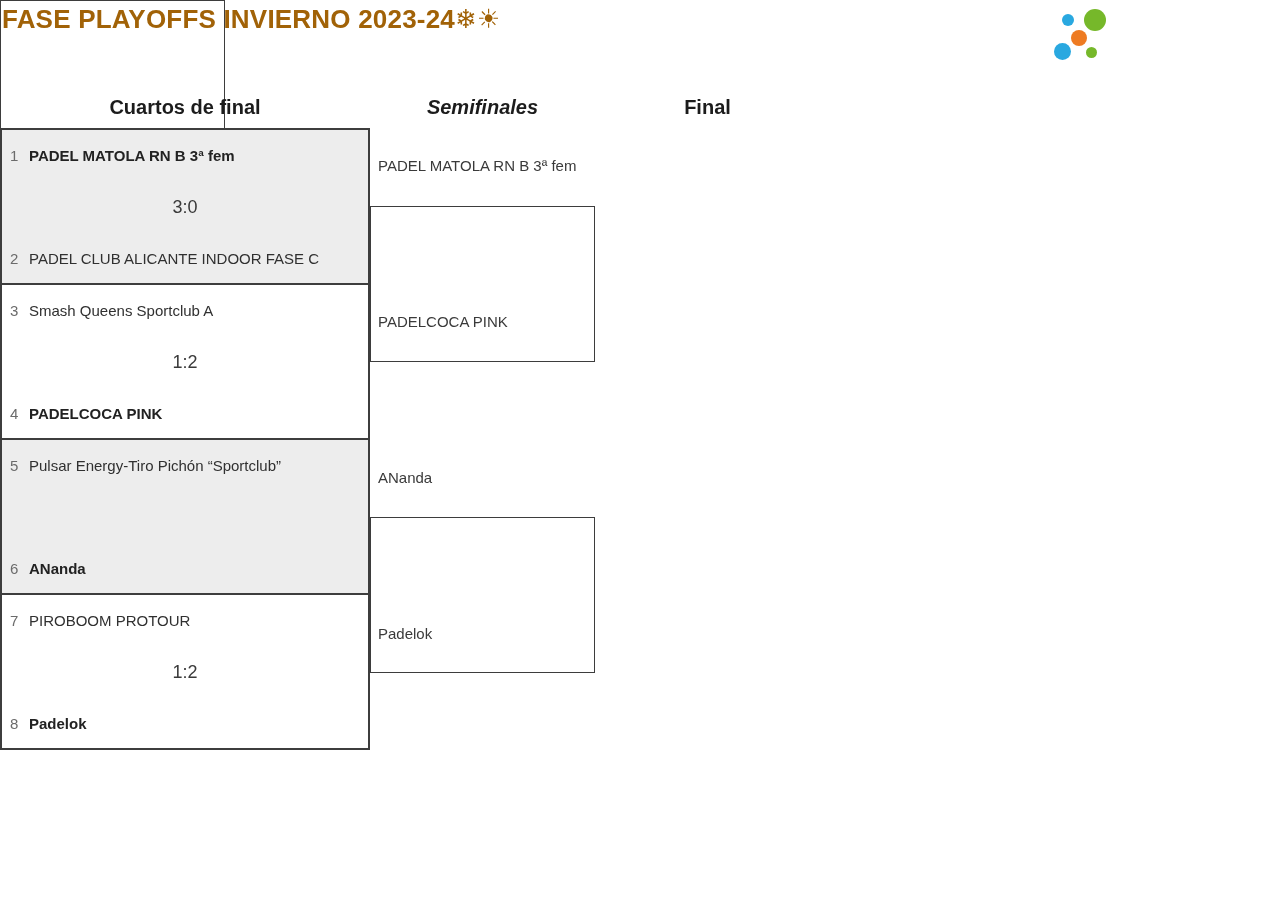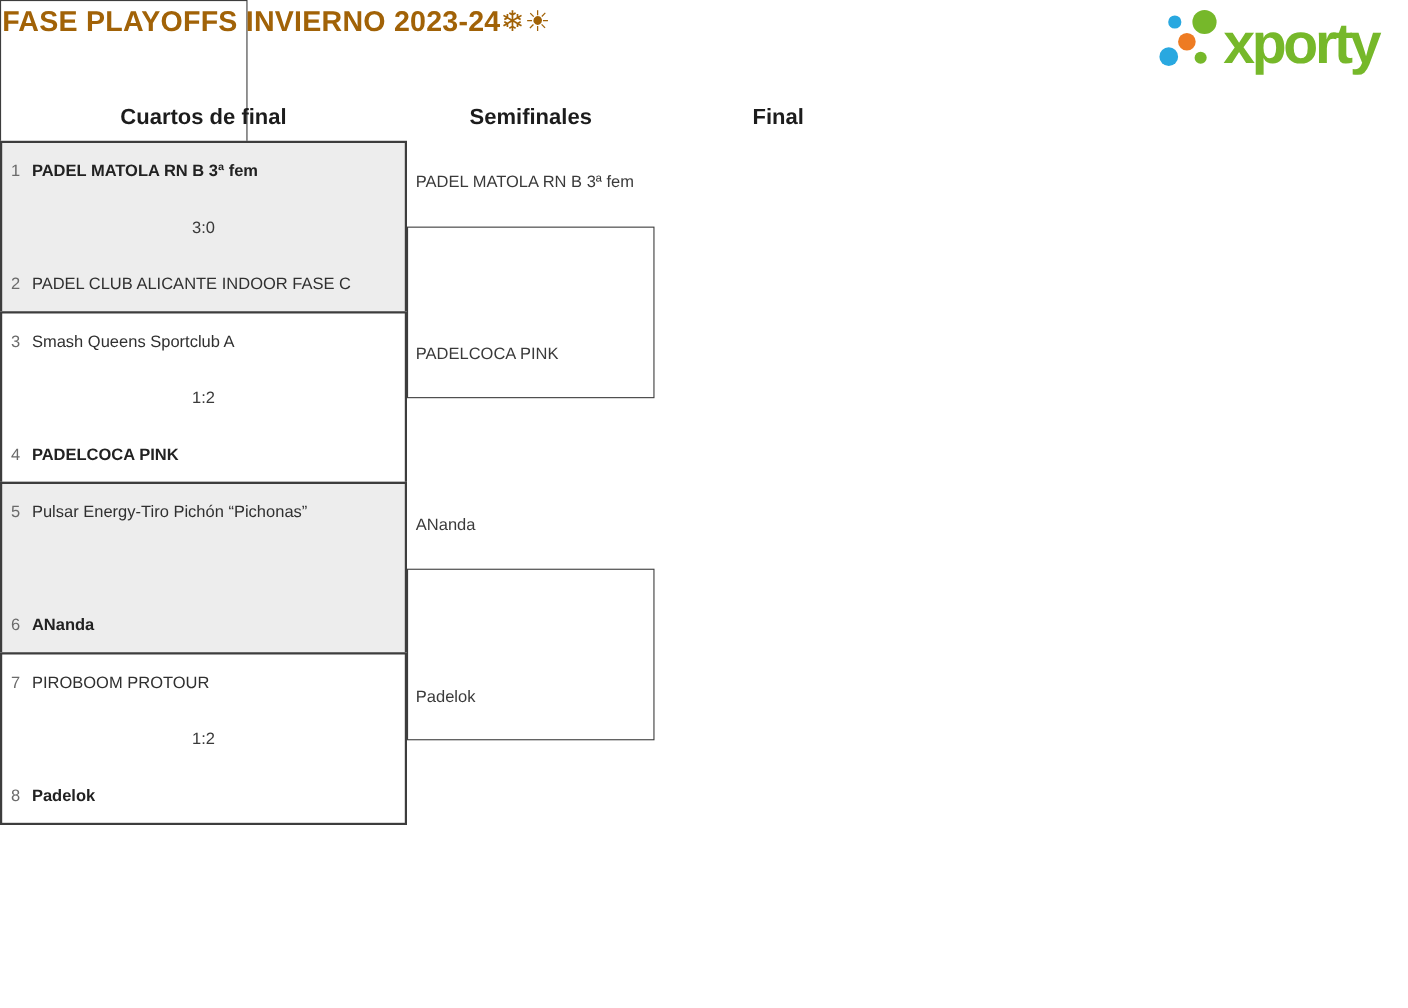--- a/index.html
+++ b/index.html
@@ -47,21 +47,21 @@
   
   .col-headers { position: absolute; left: 0; top: 97px; width: 820px; display: flex; }
   .col-header {
     font-size: 20px;
     font-weight: 700;
     color: #1c1c1c;
     text-align: center;
     line-height: 21px;
   }
   .col-header.c1 { width: 370px; }
-  .col-header.c2 { width: 225px; }
+  .col-header.c2 { width: 225px; font-style: italic; }
   .col-header.c3 { width: 225px; }
 
   
   .match {
     position: absolute;
     border: 2px solid #3d3d3d;
     background: #ffffff;
   }
   .qf { left: 0; width: 370px; height: 157px; }
   .qf.alt { background: #ededed; }
@@ -97,21 +97,21 @@
   }
   .tname { font-weight: 400; cursor: pointer; white-space: nowrap; }
   .tname.winner { font-weight: 700; color: #222222; }
   .score {
     position: absolute;
     top: 50%;
     left: 0;
     width: 100%;
     transform: translateY(-50%);
     text-align: center;
-    font-size: 15px;
+    font-size: 18px;
     color: #3a3a3a;
   }
 
   
   .sf-label {
     position: absolute;
     left: 378px;
     font-size: 15px;
     line-height: 20px;
     color: #3a3a3a;
@@ -131,21 +131,20 @@
   <div class="title">
     <div>FASE PLAYOFFS INVIERNO 2023-24❄☀</div>
   </div>
 
   <div class="logo">
     <span class="dot dot-blue-small"></span>
     <span class="dot dot-green-large"></span>
     <span class="dot dot-orange"></span>
     <span class="dot dot-blue-large"></span>
     <span class="dot dot-green-small"></span>
-    <span class="wordmark">xporty</span>
   </div>
 
   <div class="col-headers">
     <div class="col-header c1">Cuartos de final</div>
     <div class="col-header c2">Semifinales</div>
     <div class="col-header c3">Final</div>
   </div>
 
   <div class="match qf qf1 alt">
     <div class="team-row top">
@@ -167,21 +166,21 @@
     <div class="score">1:2</div>
     <div class="team-row bottom">
       <span class="seed">4</span>
       <span class="tname winner">PADELCOCA PINK</span>
     </div>
   </div>
 
   <div class="match qf qf3 alt">
     <div class="team-row top">
       <span class="seed">5</span>
-      <span class="tname">Pulsar Energy-Tiro Pichón “Pichonas”</span>
+      <span class="tname">Pulsar Energy-Tiro Pichón “Sportclub”</span>
     </div>
     <div class="team-row bottom">
       <span class="seed">6</span>
       <span class="tname winner">ANanda</span>
     </div>
   </div>
 
   <div class="match qf qf4">
     <div class="team-row top">
       <span class="seed">7</span>

